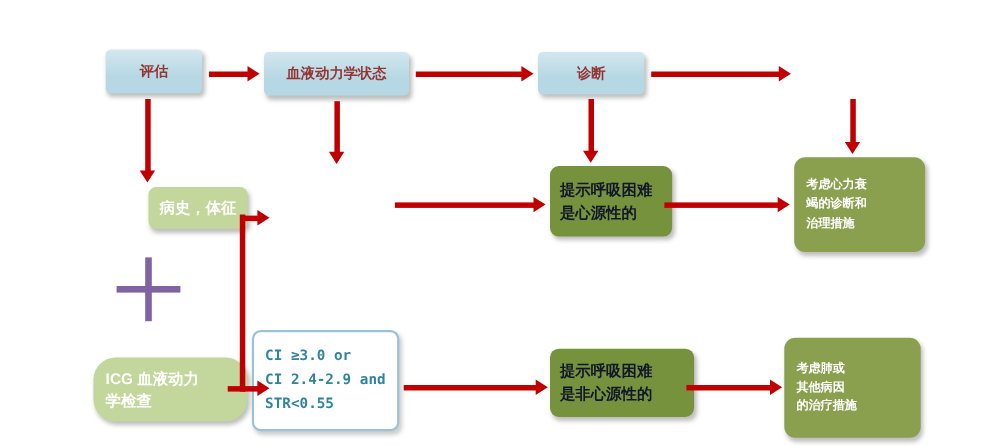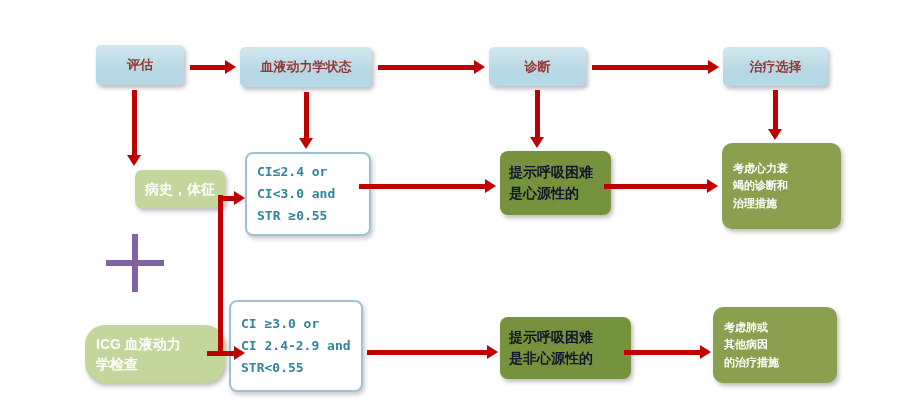--- a/index.html
+++ b/index.html
@@ -73,23 +73,20 @@
 
   <div class="step" style="left:96px;top:45px;width:88px;height:40px;">
     <span class="ml">评估</span>
   </div>
   <div class="step" style="left:240px;top:47px;width:132px;height:40px;">
     <span class="ml">血液动力学状态</span>
   </div>
   <div class="step" style="left:489px;top:47px;width:97px;height:39px;">
     <span class="ml">诊断</span>
   </div>
-  <div class="step" style="left:723px;top:47px;width:105px;height:39px;">
-    <span class="ml">治疗选择</span>
-  </div>
 
   <div class="h-arrow" style="left:190px;top:60px;width:46px;">
       <i class="shaft"></i>
       <i class="head"></i>
     </div>
   <div class="h-arrow" style="left:378px;top:60px;width:107px;">
       <i class="shaft"></i>
       <i class="head"></i>
     </div>
   <div class="h-arrow" style="left:592px;top:60px;width:127px;">
@@ -109,25 +106,20 @@
       <i class="shaft"></i>
       <i class="head"></i>
     </div>
   <div class="v-arrow" style="left:768px;top:90px;height:50px;">
       <i class="shaft"></i>
       <i class="head"></i>
     </div>
 
   <div class="green-box center" style="left:95px;top:170px;width:90px;height:38px;">
     <span class="ml">病史，体征</span>
-  </div>
-  <div class="criteria-box" style="left:245px;top:152px;width:112px;height:80px;">
-    <span class="ml">CI≤2.4 or
-CI&lt;3.0 and
-STR ≥0.55</span>
   </div>
   <div class="result-box" style="left:500px;top:151px;width:102px;height:64px;">
     <span class="ml">提示呼吸困难
 是心源性的</span>
   </div>
   <div class="action-box" style="left:722px;top:143px;width:108px;height:86px;">
     <span class="ml">考虑心力衰
 竭的诊断和
 治理措施</span>
   </div>
@@ -151,21 +143,21 @@
   </div>
   <div class="criteria-box" style="left:229px;top:300px;width:120px;height:88px;">
     <span class="ml">CI ≥3.0 or
 CI 2.4-2.9 and
 STR&lt;0.55</span>
   </div>
   <div class="result-box" style="left:500px;top:317px;width:122px;height:62px;">
     <span class="ml">提示呼吸困难
 是非心源性的</span>
   </div>
-  <div class="action-box" style="left:713px;top:307px;width:113px;height:76px;">
+  <div class="action-box" style="left:713px;top:307px;width:113px;height:91px;">
     <span class="ml">考虑肺或
 其他病因
 的治疗措施</span>
   </div>
 
   <div class="seg" style="left:207px;top:351px;width:16px;height:5px;"></div>
   <div class="seg" style="left:218px;top:195px;width:5px;height:161px;"></div>
   <div class="h-arrow" style="left:221px;top:191px;width:24px;">
       <i class="shaft"></i>
       <i class="head"></i>

